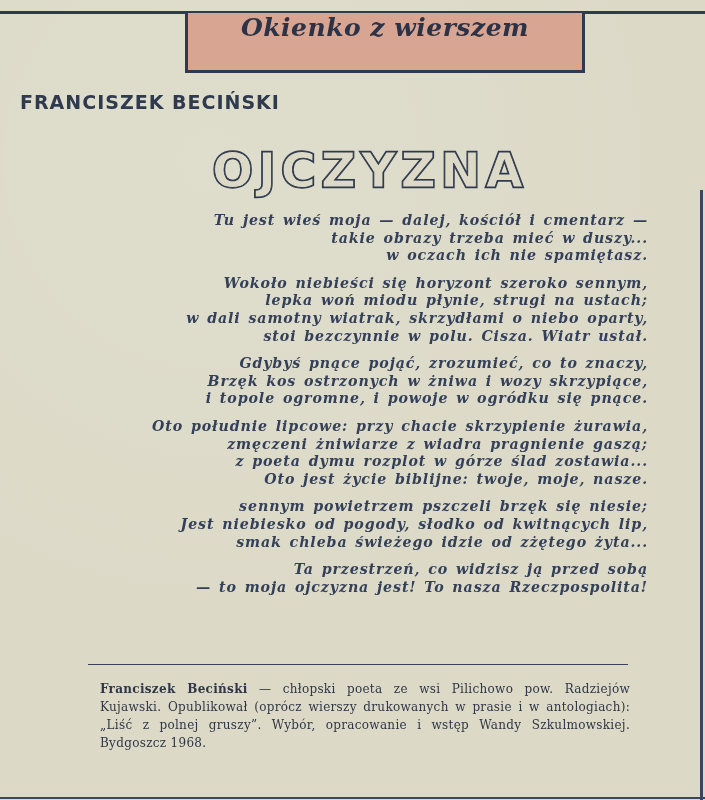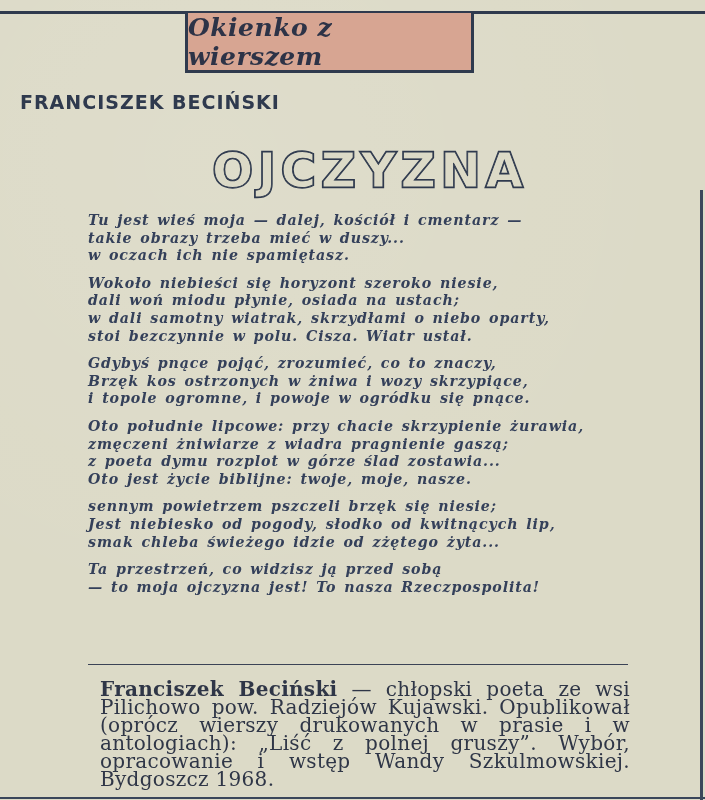--- a/index.html
+++ b/index.html
@@ -21,26 +21,26 @@
     }
     .right-rule {
       position: absolute; left: 700px; top: 190px; width: 3px; height: 610px;
       background: #3a465a;
     }
     .bottom-rule {
       position: absolute; left: 0; top: 797px; width: 705px; height: 2px;
       background: #3a465a;
     }
     .header-box {
-      position: absolute; left: 185px; top: 13px; width: 289px; height: 60px;
+      position: absolute; left: 185px; top: 13px; width: 400px; height: 60px;
       background: #d7a592;
       border: 3px solid #2f3a4e;
       border-top: none;
       box-sizing: border-box;
-      display: flex; align-items: center; justify-content: center;
+      display: flex; align-items: flex-start; justify-content: center;
     }
     .header-box span {
       font-family: "DejaVu Serif", serif;
       font-style: italic; font-weight: bold;
       font-size: 25px; color: #2d3347;
       letter-spacing: 0.5px;
     }
     .author {
       position: absolute; left: 20px; top: 91px;
       font-family: "DejaVu Sans", sans-serif; font-weight: bold;
@@ -56,35 +56,35 @@
     }
     .title-inner {
       position: absolute; left: 130px; top: 142px; width: 480px; text-align: center;
       font-family: "DejaVu Sans", sans-serif; font-weight: bold;
       font-size: 48px; letter-spacing: 5px;
       color: #dcdac7;
       -webkit-text-stroke: 0.8px #2f3a4e;
       pointer-events: none;
     }
     .poem {
-      position: absolute; left: 88px; top: 212px; width: 560px;
+      position: absolute; left: 88px; top: 212px; width: 560px; text-align: right;
     }
     .stanza { margin: 0 0 10px 0; }
     .line {
       font-family: "DejaVu Serif", serif; font-style: italic; font-weight: bold;
       font-size: 14.2px; line-height: 17.6px; color: #34405a;
       white-space: nowrap; letter-spacing: 0.9px; word-spacing: 2px;
     }
     .divider {
       position: absolute; left: 88px; top: 664px; width: 540px; height: 1px;
       background: #3b4356;
     }
     .bio {
       position: absolute; left: 100px; top: 680px; width: 530px;
-      font-family: "DejaVu Serif", serif; font-size: 20px; line-height: 18px;
+      font-family: "DejaVu Serif", serif; font-size: 12px; line-height: 18px;
       color: #2f3647; text-align: justify; letter-spacing: 0.3px;
     }
     .bio b { font-weight: bold; }
   </style>
 </head>
 <body>
 
 <div class="page">
   <div class="top-rule"></div>
   <div class="right-rule"></div>
@@ -99,22 +99,22 @@
   <div class="title">OJCZYZNA</div>
   <div class="title-inner">OJCZYZNA</div>
 
   <div class="poem">
     <div class="stanza">
       <div class="line">Tu jest wieś moja — dalej, kościół i cmentarz —</div>
       <div class="line">takie obrazy trzeba mieć w duszy...</div>
       <div class="line">w oczach ich nie spamiętasz.</div>
     </div>
     <div class="stanza">
-      <div class="line">Wokoło niebieści się horyzont szeroko niesie,</div>
-      <div class="line">dali woń miodu płynie, osiada na ustach;</div>
+      <div class="line">Wokoło niebieści się horyzont szeroko sennym,</div>
+      <div class="line">lepka woń miodu płynie, strugi na ustach;</div>
       <div class="line">w dali samotny wiatrak, skrzydłami o niebo oparty,</div>
       <div class="line">stoi bezczynnie w polu. Cisza. Wiatr ustał.</div>
     </div>
     <div class="stanza">
       <div class="line">Gdybyś pnące pojąć, zrozumieć, co to znaczy,</div>
       <div class="line">Brzęk kos ostrzonych w żniwa i wozy skrzypiące,</div>
       <div class="line">i topole ogromne, i powoje w ogródku się pnące.</div>
     </div>
     <div class="stanza">
       <div class="line">Oto południe lipcowe: przy chacie skrzypienie żurawia,</div>

